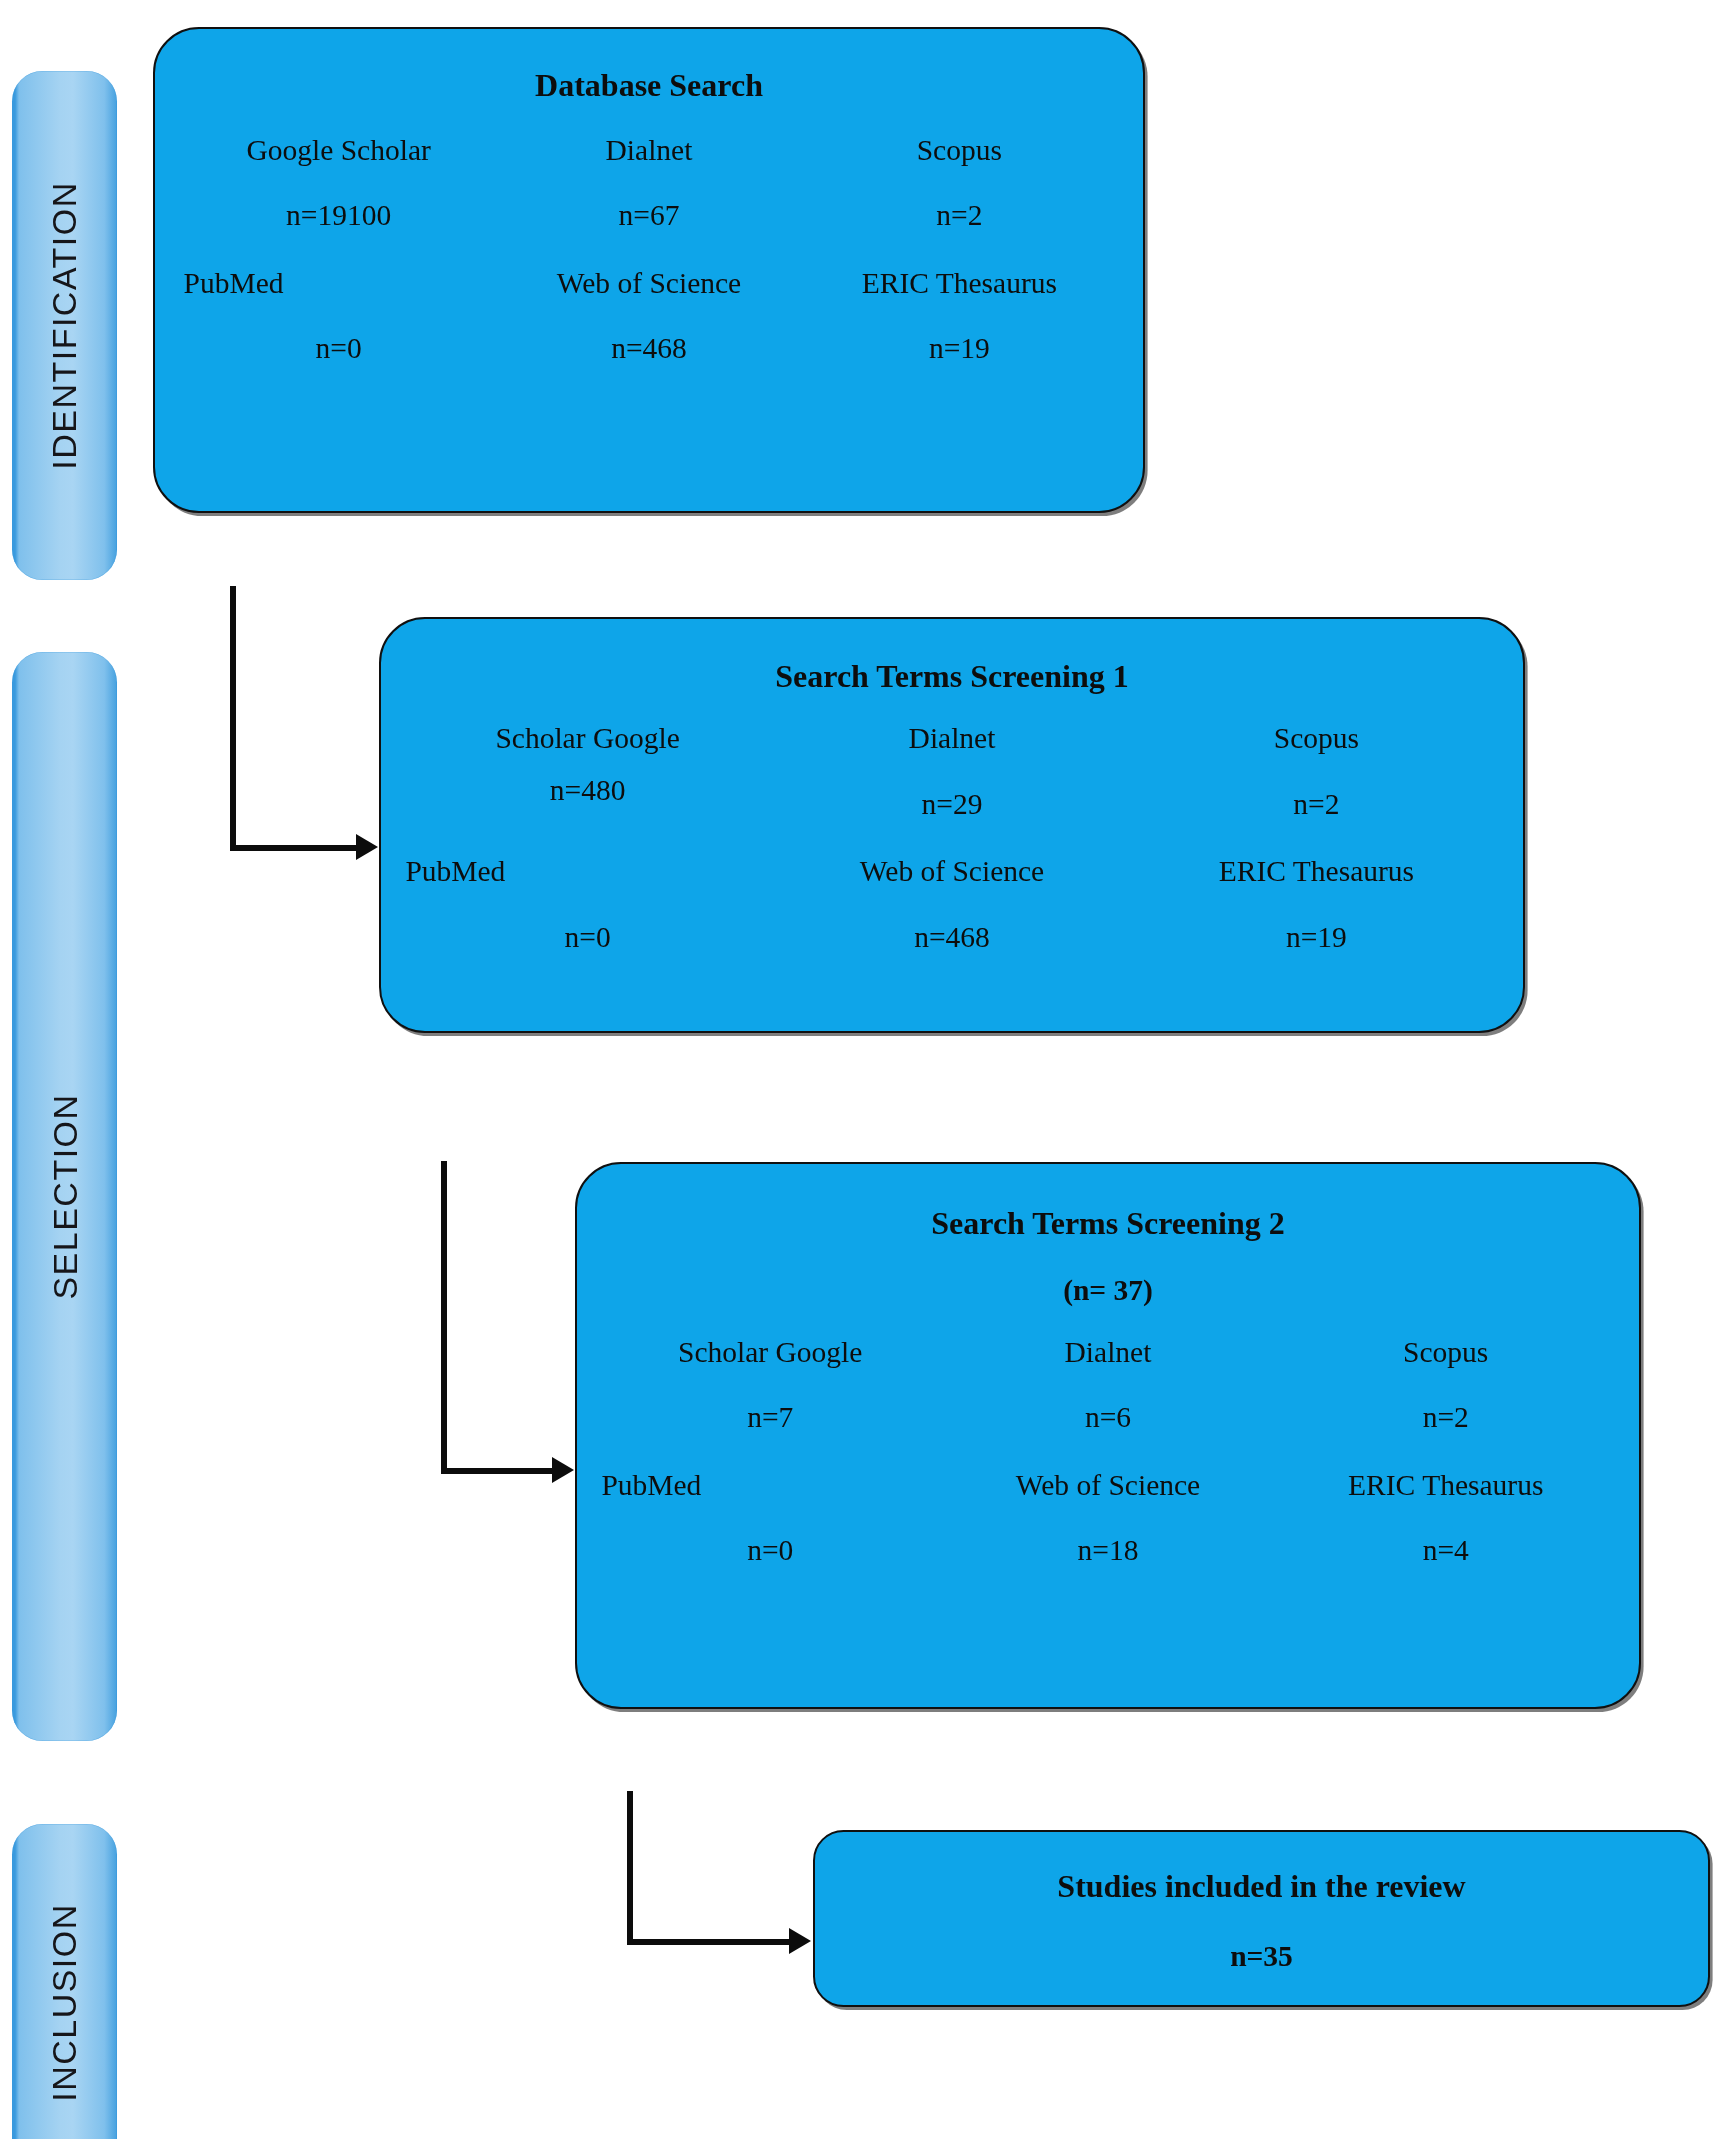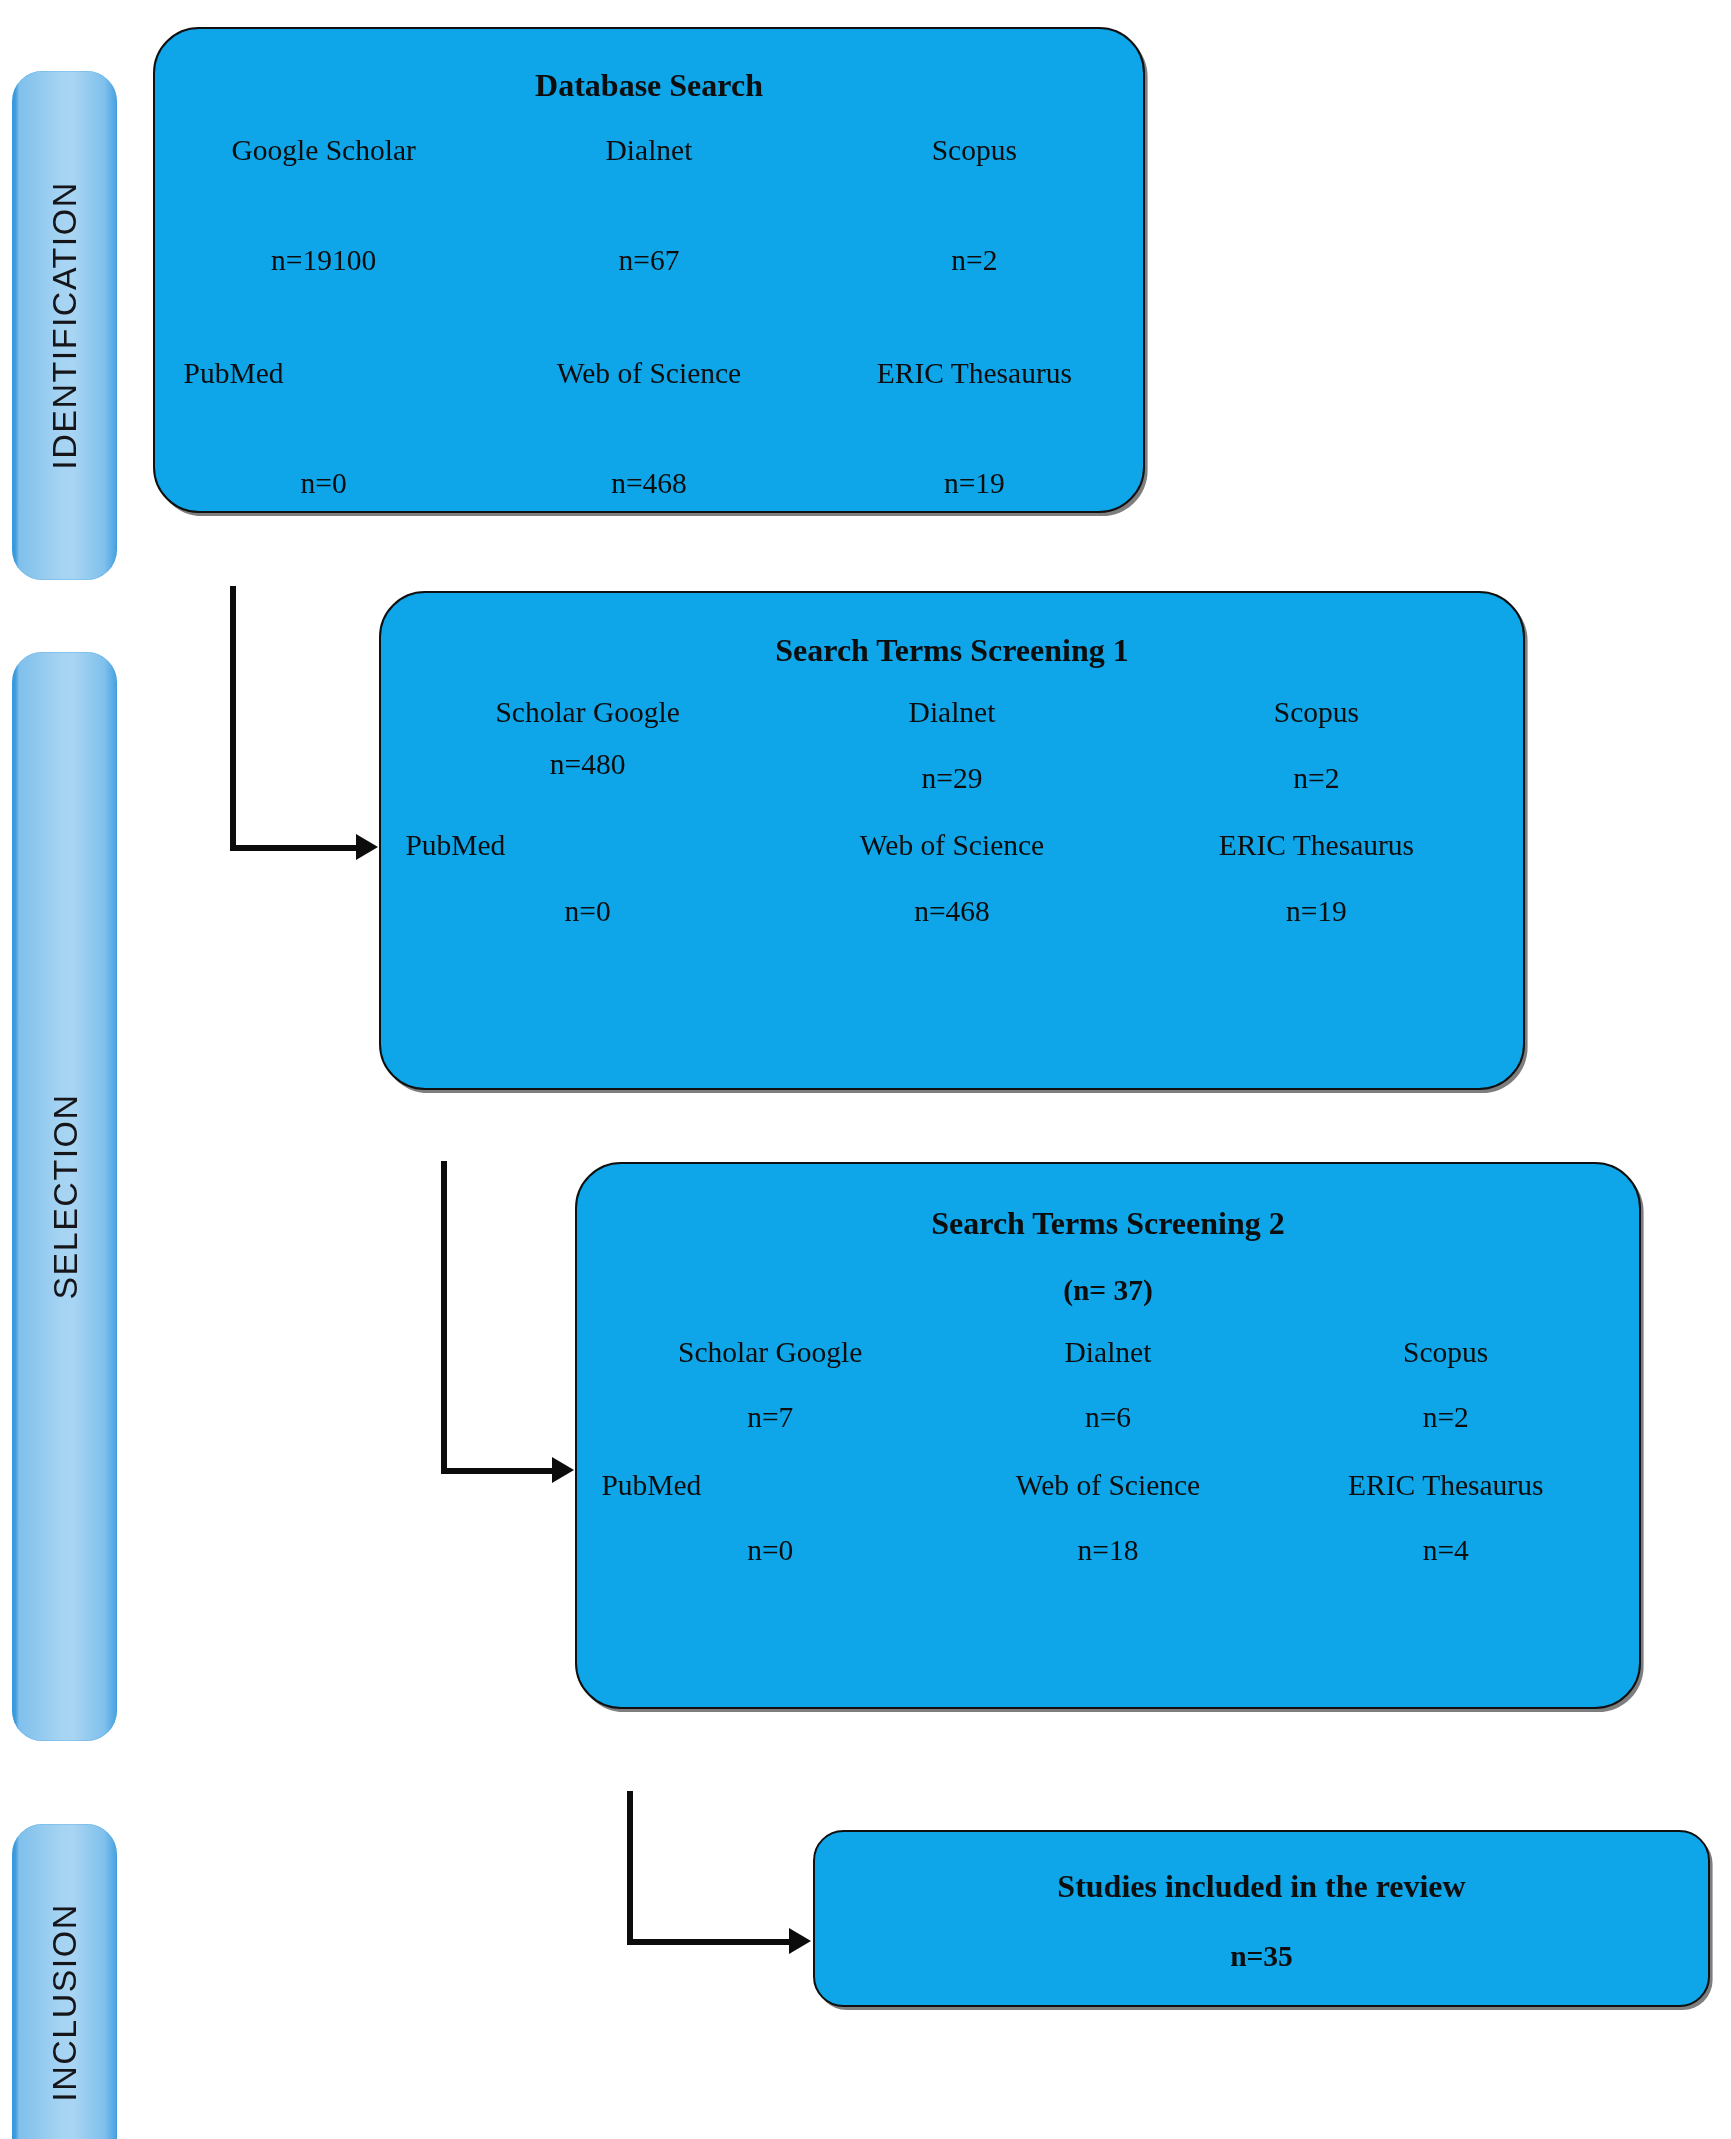--- a/index.html
+++ b/index.html
@@ -88,24 +88,24 @@
     font-size: 29.5px;
     color: #0d0d0d;
     line-height: 1;
     white-space: nowrap;
   }
 
   
   #box-identification { left: 153px; top: 26.5px; width: 992px; height: 486px; }
   #box-identification .box-title  { margin-top: 40px; }
   #box-identification .box-count  { margin-top: 36px; }
-  #box-identification .src-grid   { margin-top: 35px; padding: 0 28.5px; gap: 45px; }
-
-  
-  #box-screening1 { left: 379px; top: 591px; width: 1146px; height: 499px; }
+  #box-identification .src-grid   { margin-top: 35px; padding: 0 28.5px; }
+
+  
+  #box-screening1 { left: 379px; top: 617px; width: 1146px; height: 416px; }
   #box-screening1 .box-title { margin-top: 41px; }
   #box-screening1 .box-count { margin-top: 36px; }
   #box-screening1 .src-grid  { margin-top: 32px; padding: 0 24.4px; }
 
   
   #box-screening2 { left: 575px; top: 1162px; width: 1066px; height: 547px; }
   #box-screening2 .box-title { margin-top: 43px; }
   #box-screening2 .box-count { margin-top: 37px; }
   #box-screening2 .src-grid  { margin-top: 32px; padding: 0 24.4px; }
 

